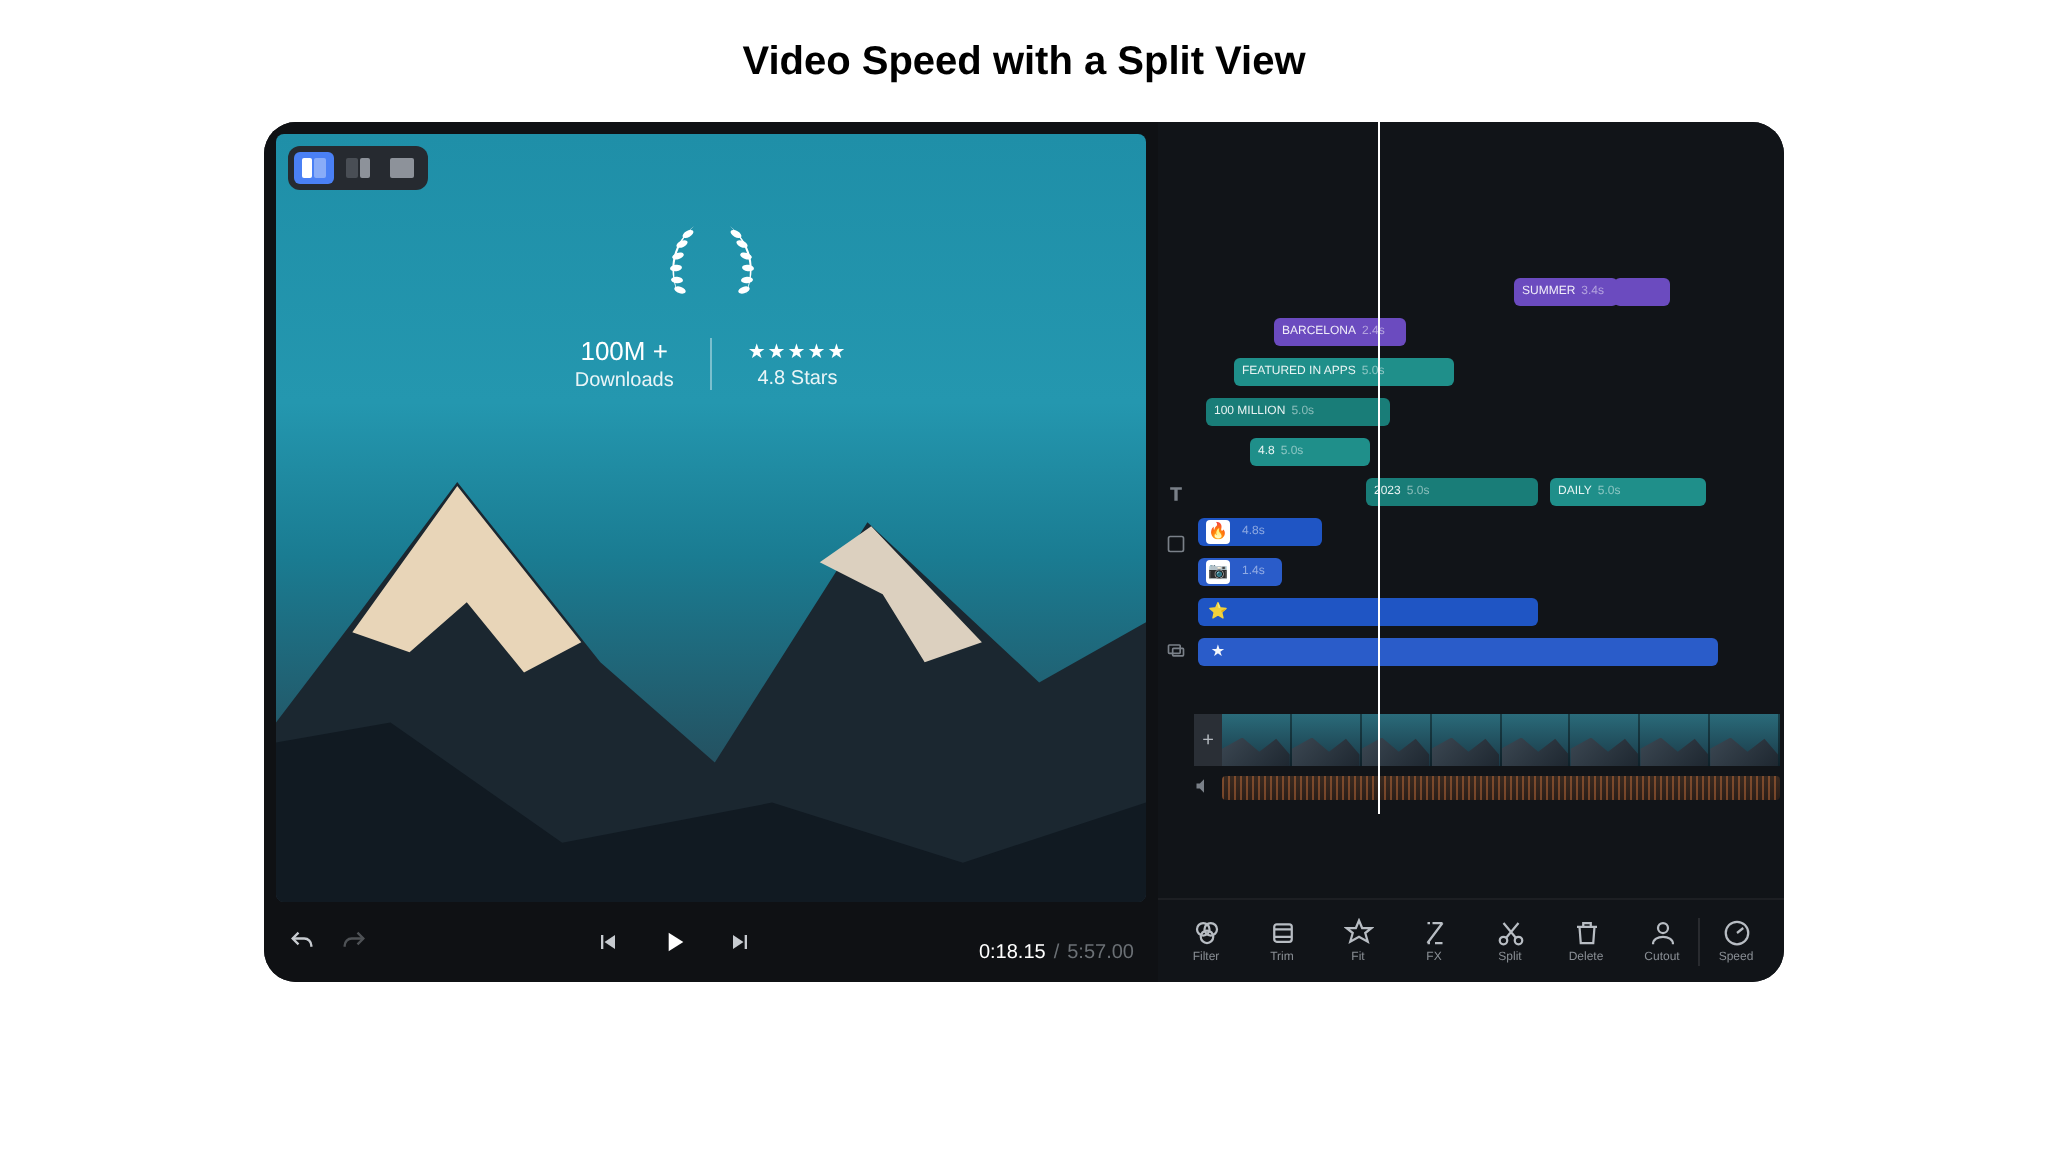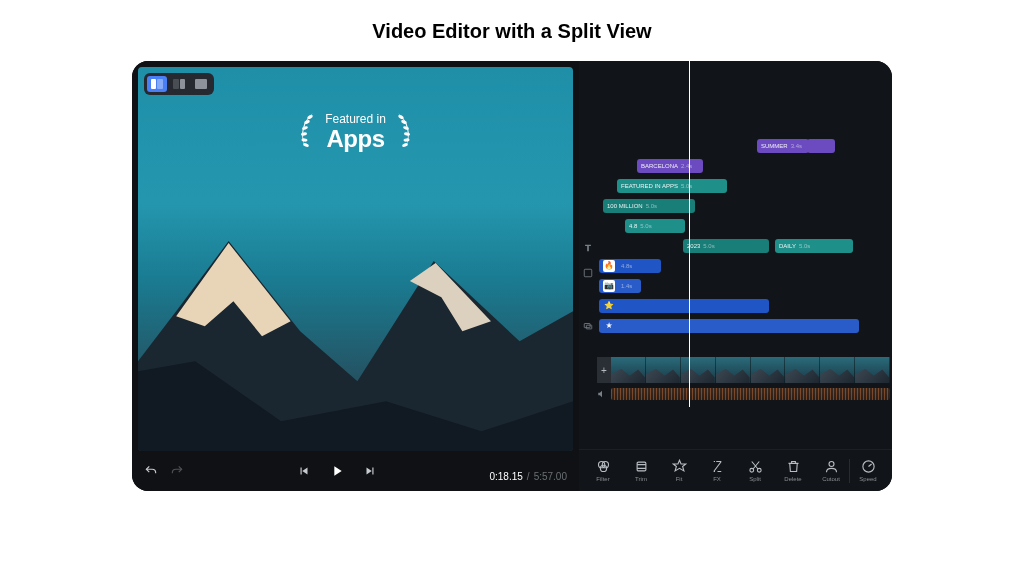--- a/index.html
+++ b/index.html
@@ -262,21 +262,21 @@
     display:inline-flex; align-items:center; justify-content:center;
     font-size:8px;
     margin-right:3px;
   }
   .clip-emoji.bg{ background:#fff; border-radius:2px; }
 
 </style>
 </head>
 <body>
 
-<h1 class="page-title">Video Editor with a Split View</h1>
+<h1 class="page-title">Video Speed with a Split View</h1>
 
 <div class="app-window">
 
   <div class="view-mode-pill">
     <div class="view-mode-btn active">
       <svg viewBox="0 0 12 10">
           <rect x="0" y="0" width="5" height="10" fill="#fff" rx="1"></rect>
           <rect x="6" y="0" width="6" height="10" fill="#fff" opacity="0.35" rx="1"></rect>
         </svg>
     </div>
@@ -311,38 +311,45 @@
                   <path d="M20 2 C10 10 6 22 12 36 C8 24 10 12 20 2 Z"></path>
                   <ellipse cx="17" cy="6" rx="3" ry="1.6" transform="rotate(-30 17 6)"></ellipse>
                   <ellipse cx="14" cy="11" rx="3" ry="1.6" transform="rotate(-25 14 11)"></ellipse>
                   <ellipse cx="12" cy="17" rx="3" ry="1.6" transform="rotate(-18 12 17)"></ellipse>
                   <ellipse cx="11" cy="23" rx="3" ry="1.6" transform="rotate(-8 11 23)"></ellipse>
                   <ellipse cx="11.5" cy="29" rx="3" ry="1.6" transform="rotate(5 11.5 29)"></ellipse>
                   <ellipse cx="13" cy="34" rx="3" ry="1.6" transform="rotate(20 13 34)"></ellipse>
                 </g>
               </svg>
           </span>
-          <div class="featured-block">
-            <div class="featured-top">Featured in</div>
-            <div class="featured-apps">Apps</div>
-          </div>
           <span class="laurel">
             <svg viewBox="0 0 26 40">
                 <g fill="#fff" transform="scale(-1,1) translate(-26,0)">
                   <path d="M20 2 C10 10 6 22 12 36 C8 24 10 12 20 2 Z"></path>
                   <ellipse cx="17" cy="6" rx="3" ry="1.6" transform="rotate(-30 17 6)"></ellipse>
                   <ellipse cx="14" cy="11" rx="3" ry="1.6" transform="rotate(-25 14 11)"></ellipse>
                   <ellipse cx="12" cy="17" rx="3" ry="1.6" transform="rotate(-18 12 17)"></ellipse>
                   <ellipse cx="11" cy="23" rx="3" ry="1.6" transform="rotate(-8 11 23)"></ellipse>
                   <ellipse cx="11.5" cy="29" rx="3" ry="1.6" transform="rotate(5 11.5 29)"></ellipse>
                   <ellipse cx="13" cy="34" rx="3" ry="1.6" transform="rotate(20 13 34)"></ellipse>
                 </g>
               </svg>
           </span>
         </div>
+        <div class="stats-row">
+          <div class="stat">
+            <div class="stat-top">100M +</div>
+            <div class="stat-bottom">Downloads</div>
+          </div>
+          <div class="stat-divider"></div>
+          <div class="stat">
+            <div class="stat-top stars">★★★★★</div>
+            <div class="stat-bottom">4.8 Stars</div>
+          </div>
+        </div>
       </div>
     </div>
 
     <div class="playback-bar">
       <div class="pb-left">
         <span class="pb-icon"><svg viewBox="0 0 24 24" fill="none" stroke="currentColor" stroke-width="2">
               <path d="M9 14L4 9l5-5"></path>
               <path d="M4 9h10a6 6 0 016 6v1"></path>
             </svg></span>
         <span class="pb-icon" style="opacity:.35"><svg viewBox="0 0 24 24" fill="none" stroke="currentColor" stroke-width="2">

